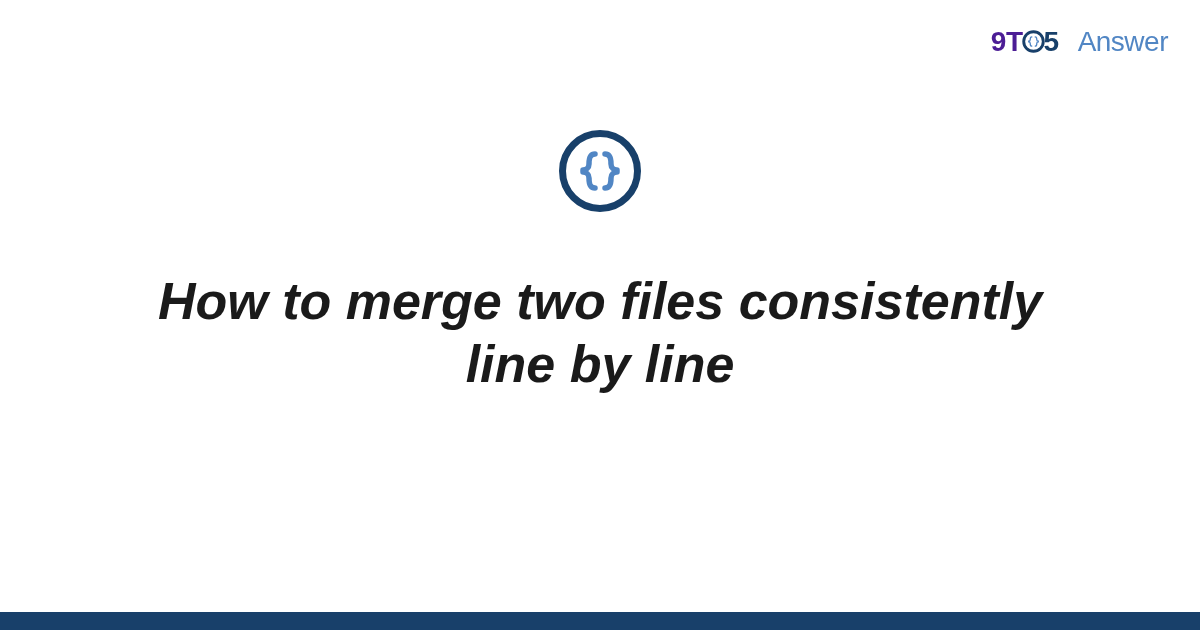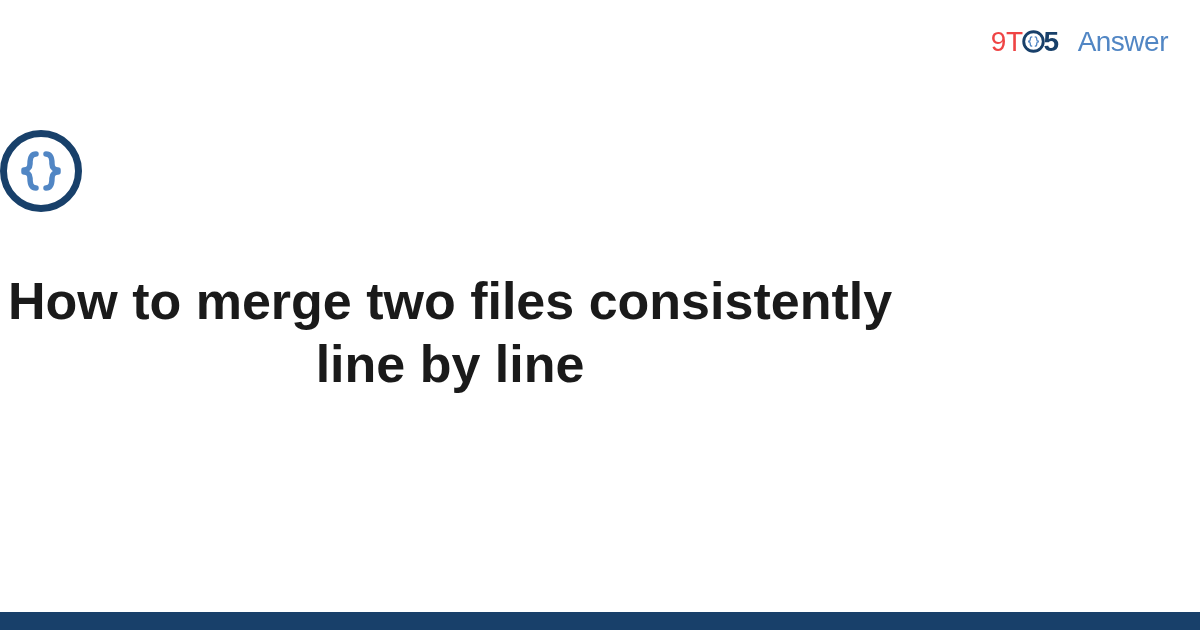--- a/index.html
+++ b/index.html
@@ -17,22 +17,22 @@
     }
     .logo-top {
       position: absolute;
       top: 26px;
       right: 32px;
       font-size: 28px;
       font-weight: 600;
       letter-spacing: -0.5px;
     }
     .logo-9t {
-      color: #ef4444;
-      font-weight: 400;
+      color: #4c1d95;
+      font-weight: 700;
     }
     .logo-o {
       display: inline-flex;
       align-items: center;
       justify-content: center;
       vertical-align: middle;
       margin: 0 -1px;
       position: relative;
       top: -2px;
     }
@@ -49,20 +49,22 @@
       font-weight: 500;
       margin-left: 19px;
     }
     .center-content {
       position: absolute;
       top: 130px;
       left: 0;
       right: 0;
       display: flex;
       flex-direction: column;
+      align-items: center;
+      font-style: italic;
     }
     .main-icon {
       width: 82px;
       height: 82px;
       border: 7px solid #18406a;
       border-radius: 50%;
       display: flex;
       align-items: center;
       justify-content: center;
       margin-bottom: 58px;

